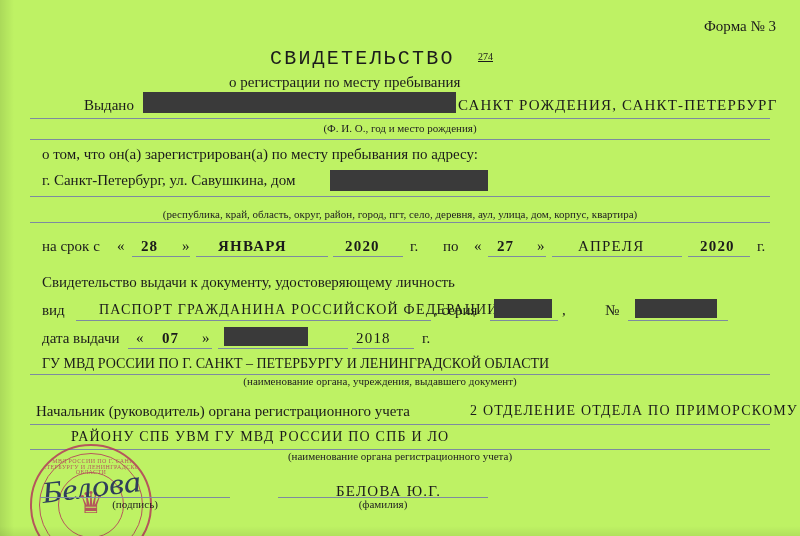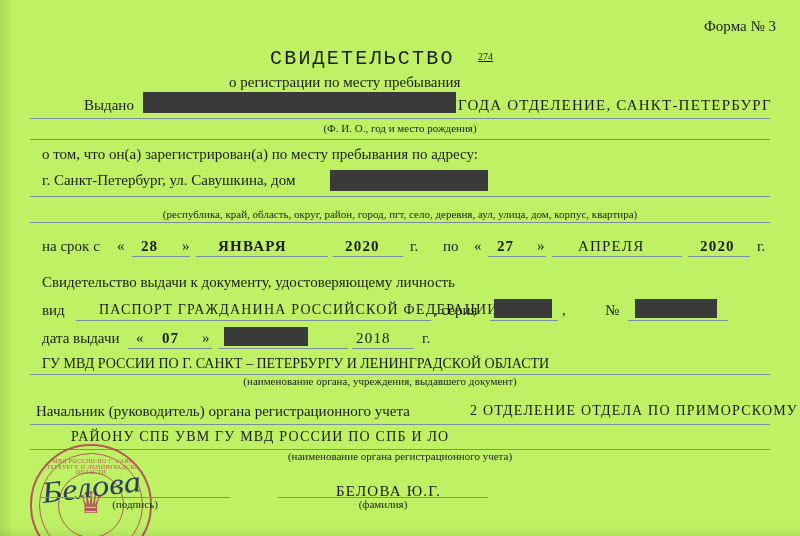--- a/index.html
+++ b/index.html
@@ -150,21 +150,21 @@
 <div id="doc">
 
   <div class="form-no">Форма № 3</div>
 
   <div class="title">СВИДЕТЕЛЬСТВО</div>
   <div class="cert-num">274</div>
   <div class="subtitle">о регистрации по месту пребывания</div>
 
   <div class="lbl" style="left:84px; top:97px;">Выдано</div>
   <div class="redact" style="left:143px; top:92px; width:313px; height:21px;"></div>
-  <div class="lbl sp" style="left:458px; top:97px;">ГОДА ОТДЕЛЕНИЕ, САНКТ-ПЕТЕРБУРГ</div>
+  <div class="lbl sp" style="left:458px; top:97px;">САНКТ РОЖДЕНИЯ, САНКТ-ПЕТЕРБУРГ</div>
   <div class="line" style="left:30px; top:118px; width:740px;"></div>
 
   <div class="small-cap" style="left:300px; top:122px; width:200px;">(Ф. И. О., год и место рождения)</div>
   <div class="line" style="left:30px; top:139px; width:740px;"></div>
 
   <div class="lbl" style="left:42px; top:172px;">г. Санкт-Петербург, ул. Савушкина, дом</div>
 
   <div class="lbl" style="left:42px; top:146px;">о том, что он(а) зарегистрирован(а) по месту пребывания по адресу:</div>
   <div class="redact" style="left:330px; top:170px; width:158px; height:21px;"></div>
   <div class="line" style="left:30px; top:196px; width:740px;"></div>

